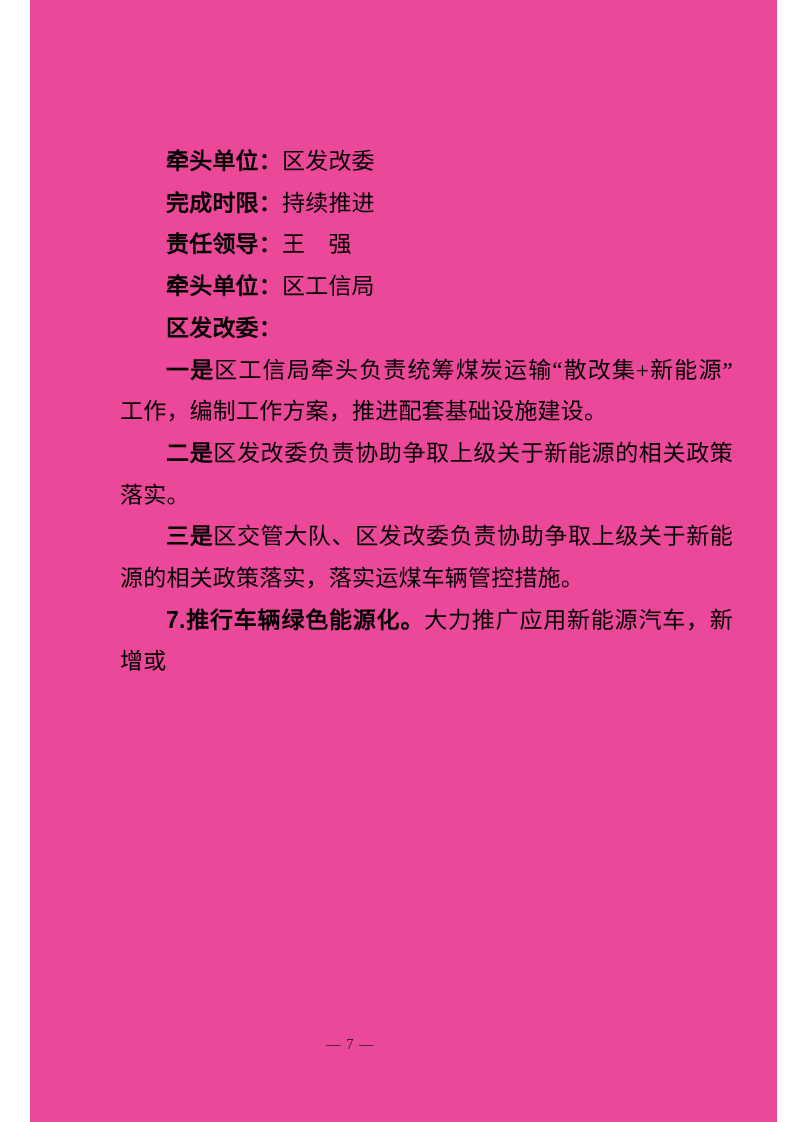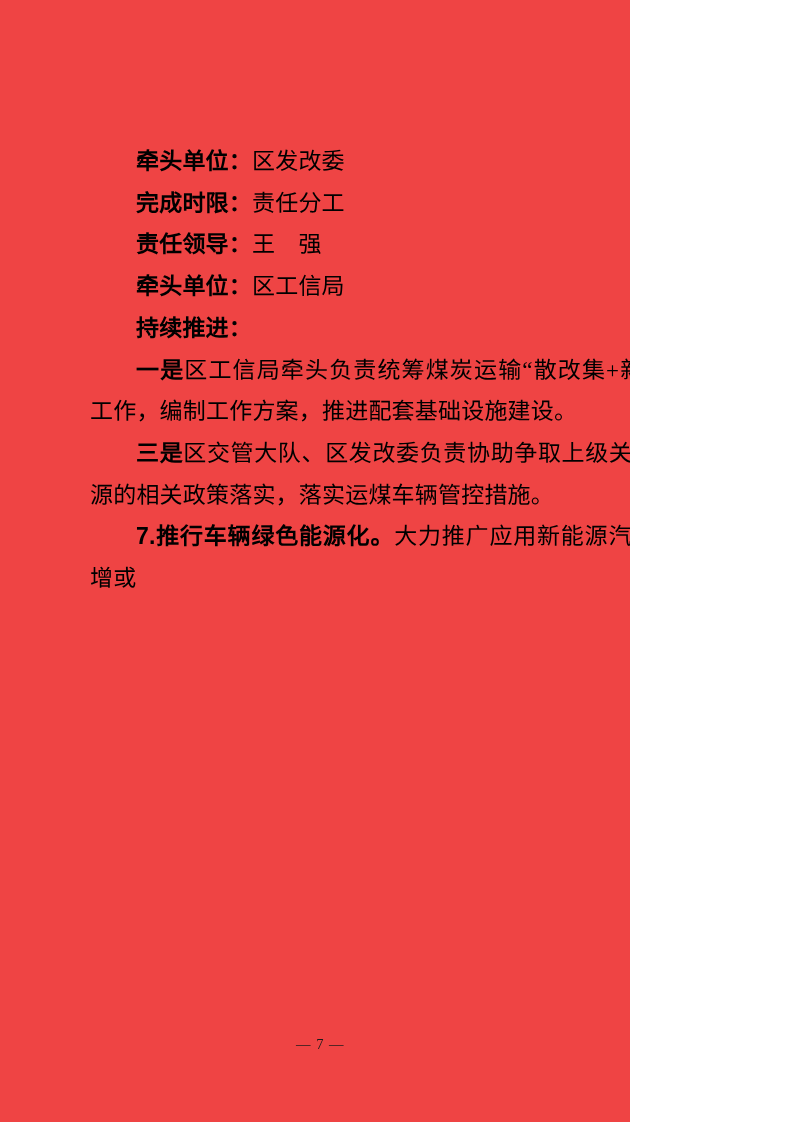--- a/index.html
+++ b/index.html
@@ -2,26 +2,27 @@
 <html lang="zh-CN"><head>
 <meta charset="utf-8">
 <style>
   html, body {
     margin: 0;
     padding: 0;
     background: #ffffff;
   }
   .page {
     position: relative;
-    width: 630px;
+    width: 747px;
     height: 1122px;
-    background: #ef4444;
+    background: #ec4899;
     color: #000000;
     font-family: "Liberation Serif", serif;
     overflow: hidden;
+    margin-left: 30px;
   }
   .content {
     position: absolute;
     left: 90px;
     top: 141px;
     width: 613px;
   }
   .para {
     margin: 0;
     padding: 0;
@@ -48,22 +49,23 @@
     font-family: "Liberation Serif", serif;
     letter-spacing: 1px;
   }
 </style>
 </head>
 <body>
 
 <div class="page">
   <div class="content">
       <p class="para"><span class="seg bold">牵头单位：</span><span class="seg">区发改委</span></p>
-      <p class="para"><span class="seg bold">完成时限：</span><span class="seg">责任分工</span></p>
+      <p class="para"><span class="seg bold">完成时限：</span><span class="seg">持续推进</span></p>
       <p class="para"><span class="seg bold">责任领导：</span><span class="seg">王　强</span></p>
       <p class="para"><span class="seg bold">牵头单位：</span><span class="seg">区工信局</span></p>
-      <p class="para"><span class="seg bold">持续推进：</span></p>
+      <p class="para"><span class="seg bold">区发改委：</span></p>
       <p class="para"><span class="seg bold">一是</span><span class="seg">区工信局牵头负责统筹煤炭运输“散改集+新能源”工作，编制工作方案，推进配套基础设施建设。</span></p>
+      <p class="para"><span class="seg bold">二是</span><span class="seg">区发改委负责协助争取上级关于新能源的相关政策落实。</span></p>
       <p class="para"><span class="seg bold">三是</span><span class="seg">区交管大队、区发改委负责协助争取上级关于新能源的相关政策落实，落实运煤车辆管控措施。</span></p>
       <p class="para"><span class="seg bold">7.推行车辆绿色能源化。</span><span class="seg">大力推广应用新能源汽车，新增或</span></p>
     </div>
   <div class="footer">— 7 —</div>
 </div>
 
 </body></html>

